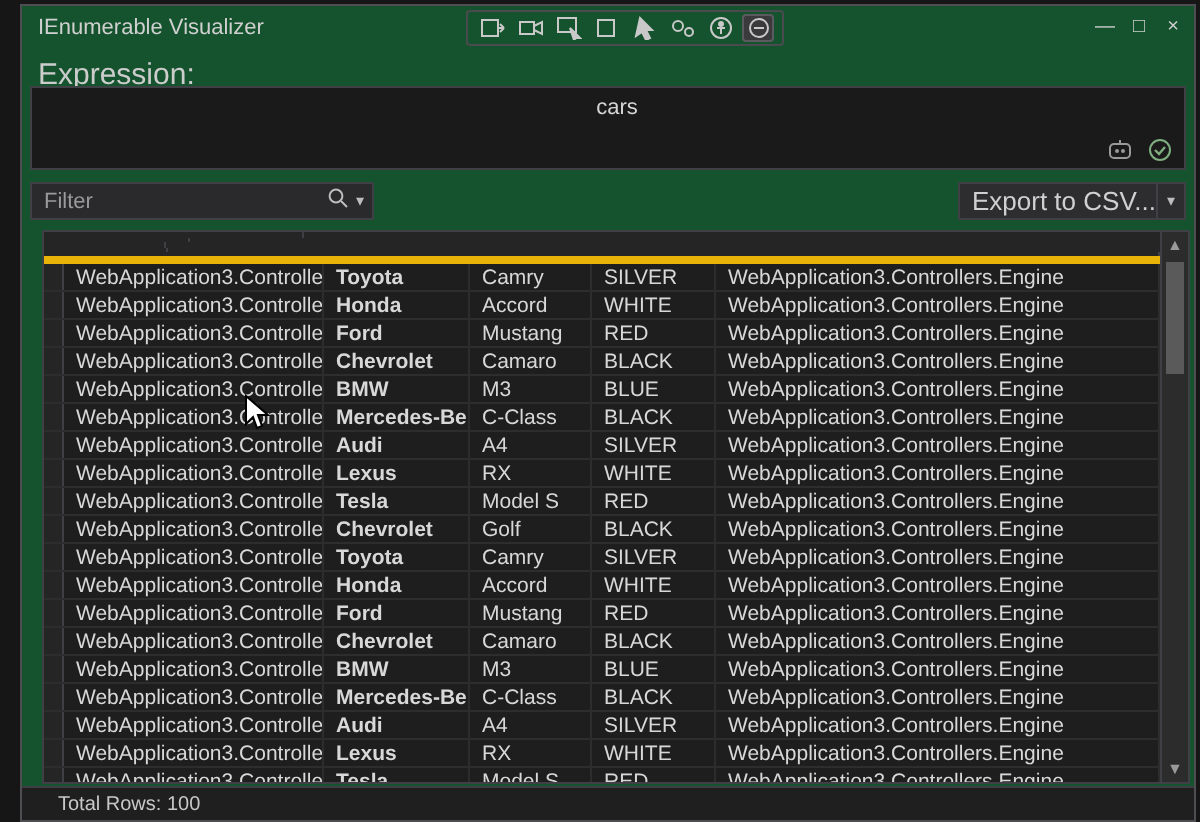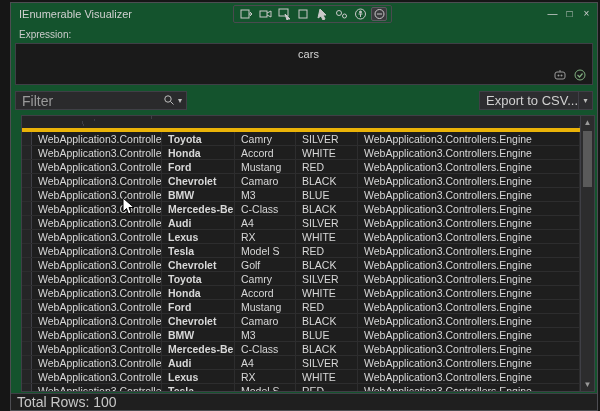--- a/index.html
+++ b/index.html
@@ -12,30 +12,30 @@
   .title { font-size:11px; color:#d0d0d0; padding-left:8px; white-space:nowrap; }
   .tool-group { position:absolute; right:205px; top:2px; display:flex; align-items:center;
                 gap:3px; border:1px solid #4a4a4f; border-radius:2px; padding:1px 4px; }
   .tbtn { width:16px; height:14px; display:flex; align-items:center; justify-content:center; }
   .tbtn.active { background:#3a3a3d; border:1px solid #5a5a5f; border-radius:2px; }
   .tbtn svg { stroke:#c9c9c9; fill:none; stroke-width:1; }
   .win-controls { position:absolute; right:2px; top:0; display:flex; height:21px; }
   .win-btn { width:17px; height:21px; display:flex; align-items:center; justify-content:center;
              color:#cfcfcf; font-size:10px; }
   
-  .expr-label { position:absolute; left:8px; top:26px; font-size:10px; color:#cccccc; }
+  .expr-label { position:absolute; left:8px; top:26px; font-size:15px; color:#cccccc; }
   .expr-box { position:absolute; left:4px; right:4px; top:40px; height:42px;
               background:#1a1a1a; border:1px solid #3f3f46;text-align:center; }
   .expr-value { font-size:11px; color:#d6d6d6; padding:4px 0 0 9px; }
   .expr-icons { position:absolute; right:6px; bottom:3px; display:flex; gap:7px; align-items:center; }
   .expr-icons svg { display:block; }
   
   .filter-box { position:absolute; left:4px; top:88px; width:172px; height:19px;
                 background:#2a2a2c; border:1px solid #3f3f46; display:flex; align-items:center; }
-  .filter-ph { flex:1; font-size:14px; color:#9a9a9a; padding-left:6px; }
+  .filter-ph { flex:1; font-size:11px; color:#9a9a9a; padding-left:6px; }
   .filter-icons { display:flex; align-items:center; gap:3px; padding-right:4px; }
   .caret { font-size:8px; color:#bdbdbd; }
   .export-btn { position:absolute; right:4px; top:88px; width:114px; height:19px;
                 background:#2d2d30; border:1px solid #3f3f46; display:flex; align-items:center; }
   .export-label { flex:1; font-size:13px; color:#d0d0d0; padding-left:6px; white-space:nowrap; }
   .export-caret { width:16px; height:100%; display:flex; align-items:center; justify-content:center;
                   border-left:1px solid #3f3f46; }
   
   .grid { position:absolute; left:10px; right:2px; top:112px; bottom:18px;
           display:flex; border:1px solid #3f3f46; background:#1e1e1e; }
@@ -52,21 +52,21 @@
                 border-left:5px solid #8a8a8a; border-top:5px solid transparent; }
   
   .vscroll { width:14px; background:#2c2c2d; border-left:1px solid #3f3f46;
              display:flex; flex-direction:column; align-items:center; }
   .varrow { height:13px; font-size:8px; color:#9a9a9a; display:flex; align-items:center; }
   .vtrack { flex:1; width:100%; position:relative; }
   .vthumb { position:absolute; top:2px; left:2px; right:2px; height:56px; background:#5a5a5a; }
   
   .statusbar { position:absolute; left:0; right:0; bottom:0; height:17px;
                border-top:1px solid #3f3f46; background:#1f1f1f; display:flex; align-items:center; }
-  .status-text { font-size:14px; color:#c8c8c8; padding-left:6px; }
+  .status-text { font-size:10px; color:#c8c8c8; padding-left:6px;margin-left:12px; }
   
   .cursor { position:absolute; left:122px; top:197px; z-index:50; }
 </style>
 </head>
 <body>
 
 <div class="window">
 
   <div class="titlebar">
     <span class="title">IEnumerable Visualizer</span>

